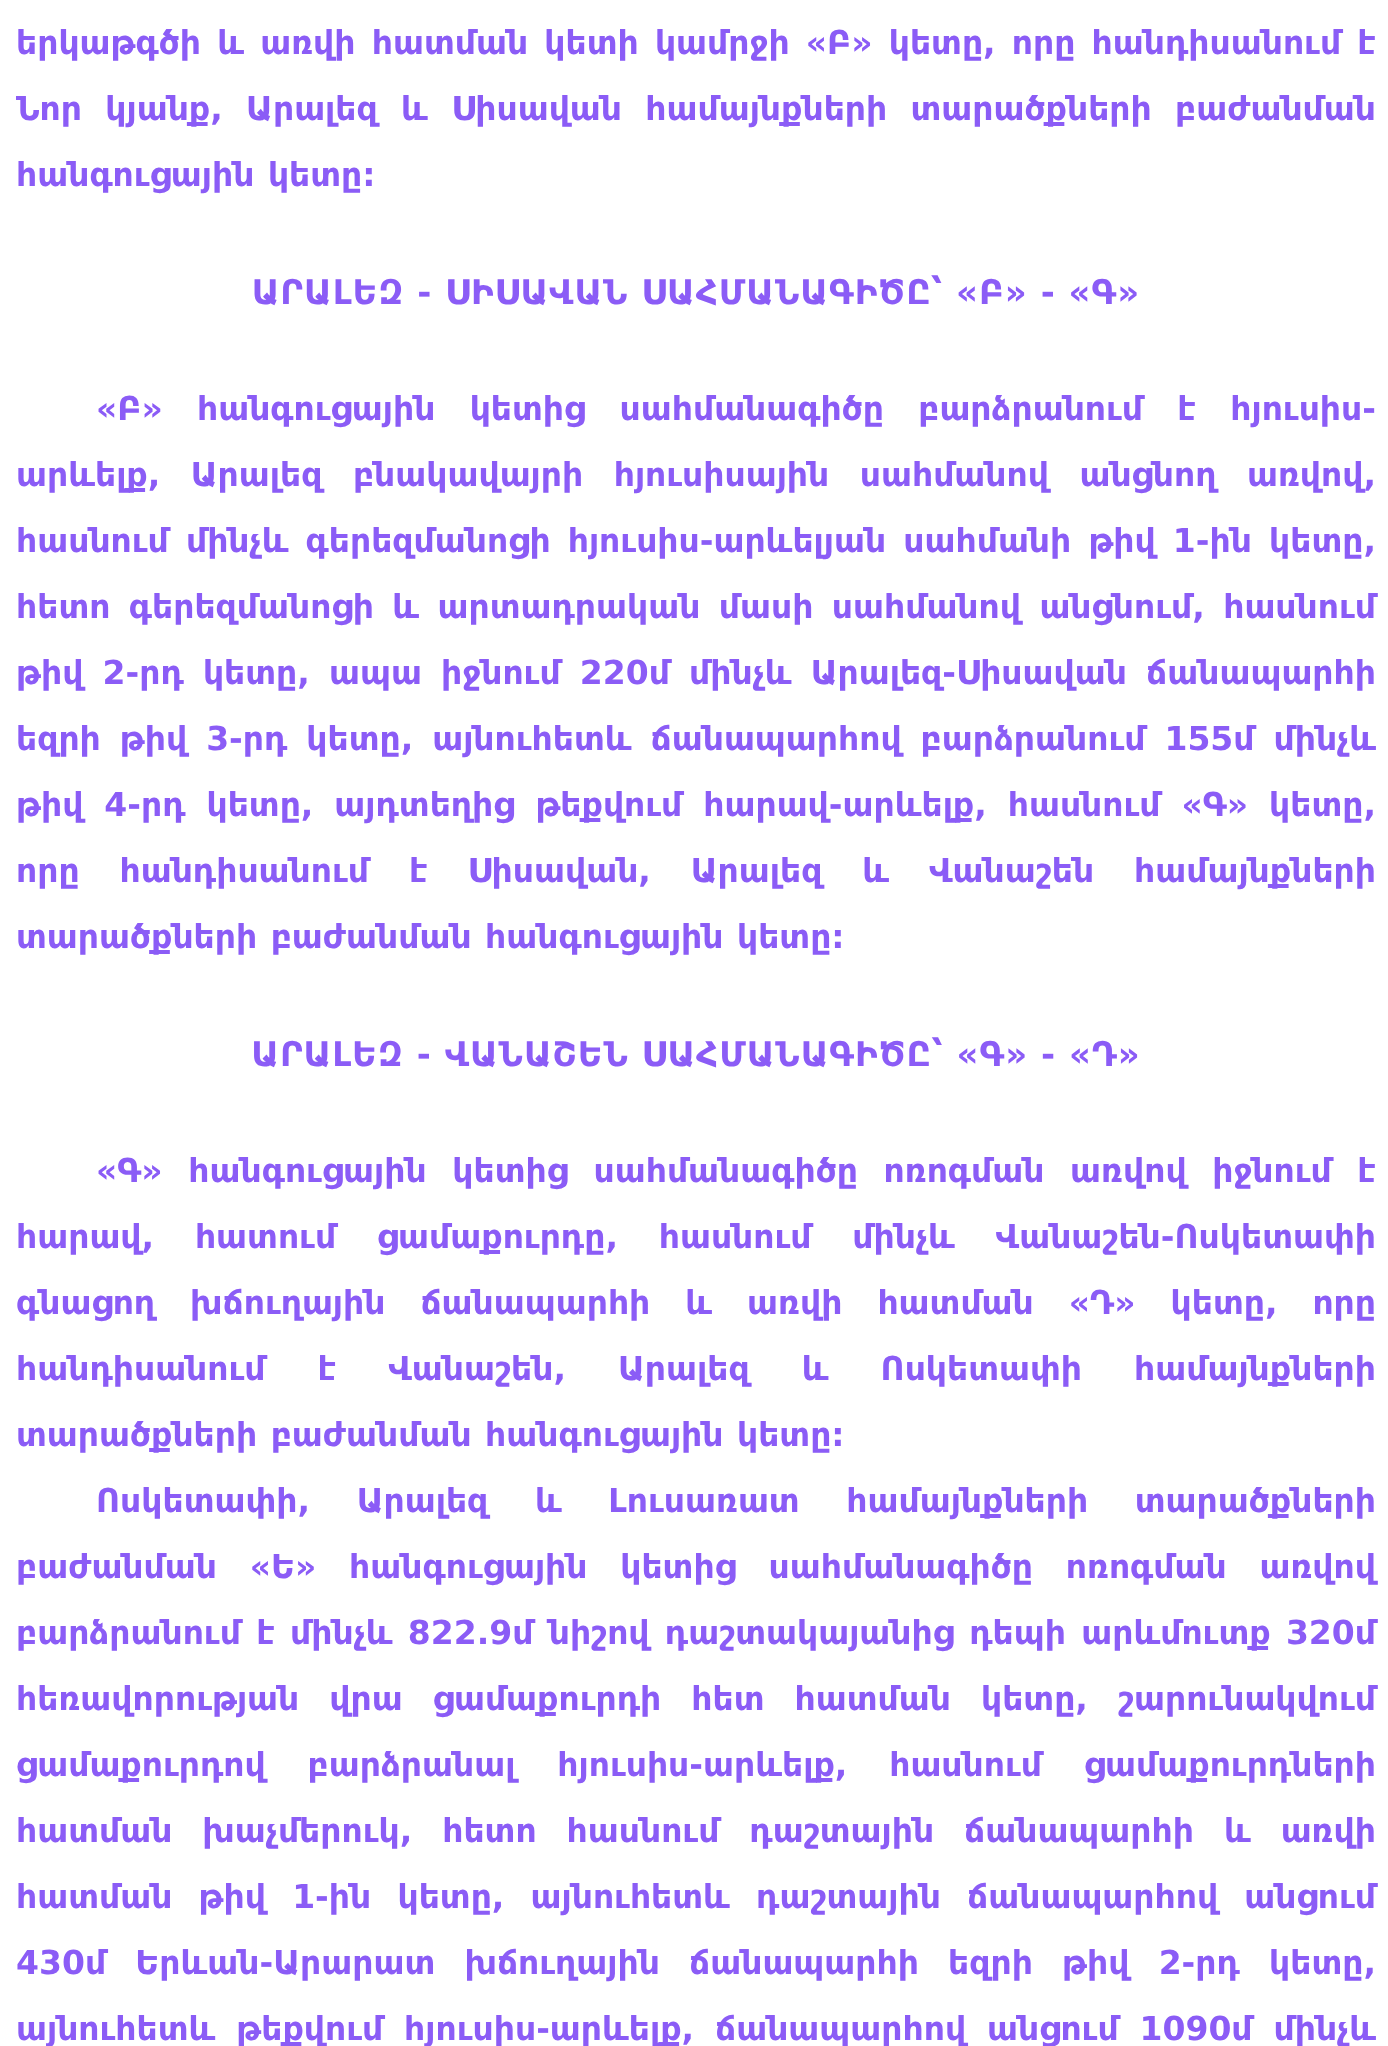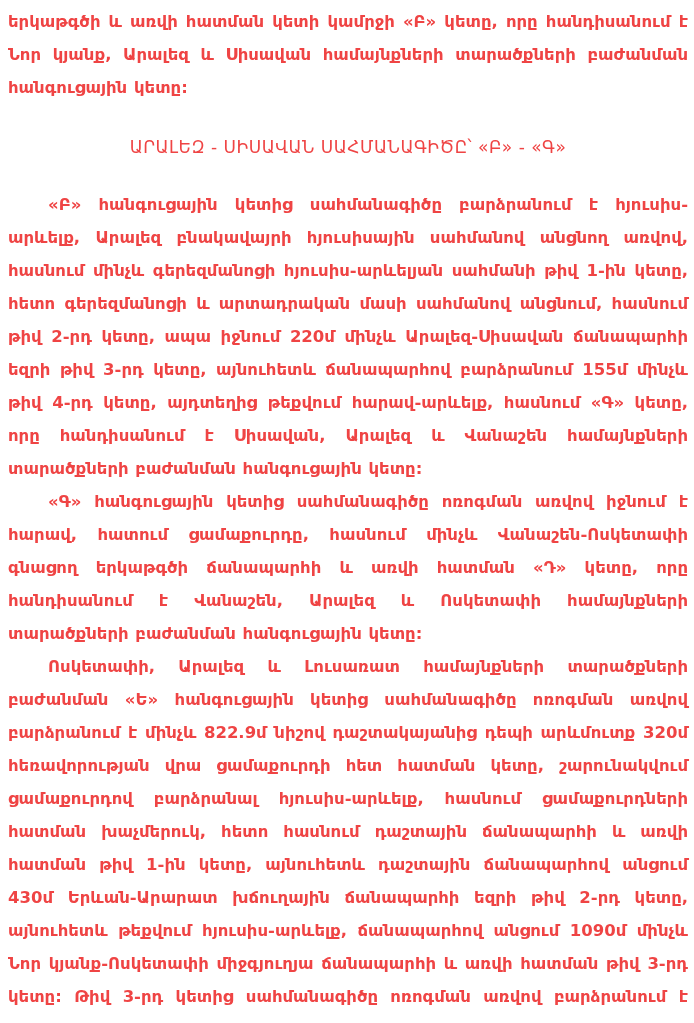--- a/index.html
+++ b/index.html
@@ -6,56 +6,57 @@
     margin: 0;
     padding: 0;
     background: #ffffff;
   }
   .page {
     position: relative;
     width: 694px;
     height: 1023px;
     box-sizing: border-box;
     background: #ffffff;
-    color: #ef4444;
+    color: #8b5cf6;
     font-family: "DejaVu Sans", sans-serif;
     font-weight: 700;
     padding: 5px 6px 0 8px;
     overflow: hidden;
   }
   .body-para {
     font-size: 16.5px;
     line-height: 33px;
     text-align: justify;
     text-indent: 40px;
     margin: 0;
     word-spacing: 1px;
   }
   .body-para.continuation {
     text-indent: 0;
   }
   .section-heading {
     font-size: 17px;
-    font-weight: 400;
+    font-weight: 700;
     text-align: center;
     letter-spacing: 0.5px;
     margin: 31px 0 29px 0;
     line-height: 24px;
   }
 </style>
 </head>
 <body>
 
 <div class="page">
 
   <p class="body-para continuation">երկաթգծի և առվի հատման կետի կամրջի «Բ» կետը, որը հանդիսանում է Նոր կյանք, Արալեզ և Սիսավան համայնքների տարածքների բաժանման հանգուցային կետը:</p>
 
   <h2 class="section-heading">ԱՐԱԼԵԶ - ՍԻՍԱՎԱՆ ՍԱՀՄԱՆԱԳԻԾԸ՝  «Բ» - «Գ»</h2>
 
   <p class="body-para">«Բ» հանգուցային կետից սահմանագիծը բարձրանում է հյուսիս-արևելք, Արալեզ բնակավայրի հյուսիսային սահմանով անցնող առվով, հասնում մինչև գերեզմանոցի հյուսիս-արևելյան սահմանի թիվ 1-ին կետը, հետո գերեզմանոցի և արտադրական մասի սահմանով անցնում, հասնում թիվ 2-րդ կետը, ապա իջնում 220մ մինչև Արալեզ-Սիսավան ճանապարհի եզրի թիվ 3-րդ կետը, այնուհետև ճանապարհով բարձրանում 155մ մինչև թիվ 4-րդ կետը, այդտեղից թեքվում հարավ-արևելք, հասնում «Գ» կետը, որը հանդիսանում է Սիսավան, Արալեզ և Վանաշեն համայնքների տարածքների բաժանման հանգուցային կետը:</p>
 
+  <h2 class="section-heading">ԱՐԱԼԵԶ - ՎԱՆԱՇԵՆ ՍԱՀՄԱՆԱԳԻԾԸ՝  «Գ» - «Դ»</h2>
 
-  <p class="body-para">«Գ» հանգուցային կետից սահմանագիծը ոռոգման առվով իջնում է հարավ, հատում ցամաքուրդը, հասնում մինչև Վանաշեն-Ոսկետափի գնացող երկաթգծի ճանապարհի և առվի հատման «Դ» կետը, որը հանդիսանում է Վանաշեն, Արալեզ և Ոսկետափի համայնքների տարածքների բաժանման հանգուցային կետը:</p>
+  <p class="body-para">«Գ» հանգուցային կետից սահմանագիծը ոռոգման առվով իջնում է հարավ, հատում ցամաքուրդը, հասնում մինչև Վանաշեն-Ոսկետափի գնացող խճուղային ճանապարհի և առվի հատման «Դ» կետը, որը հանդիսանում է Վանաշեն, Արալեզ և Ոսկետափի համայնքների տարածքների բաժանման հանգուցային կետը:</p>
 
 
   <p class="body-para">Ոսկետափի, Արալեզ և Լուսառատ համայնքների տարածքների բաժանման «Ե» հանգուցային կետից սահմանագիծը ոռոգման առվով բարձրանում է  մինչև 822.9մ նիշով դաշտակայանից դեպի արևմուտք 320մ հեռավորության վրա ցամաքուրդի հետ հատման կետը, շարունակվում ցամաքուրդով բարձրանալ հյուսիս-արևելք, հասնում ցամաքուրդների  հատման խաչմերուկ, հետո հասնում դաշտային ճանապարհի և առվի հատման թիվ 1-ին կետը, այնուհետև դաշտային ճանապարհով անցում 430մ Երևան-Արարատ խճուղային ճանապարհի եզրի թիվ 2-րդ կետը, այնուհետև թեքվում հյուսիս-արևելք, ճանապարհով անցում 1090մ մինչև Նոր կյանք-Ոսկետափի միջգյուղյա ճանապարհի և առվի հատման թիվ 3-րդ կետը: Թիվ 3-րդ կետից սահմանագիծը ոռոգման առվով բարձրանում է դեպի հյուսիս-արևելք, անցնում մոտ 300մ մինչև թիվ 4-րդ կետը, հետո թեքվում հարավ- արևելք, իջնում 250մ մինչև Վանաշեն տանող</p>
 
 </div>
 
 </body></html>

